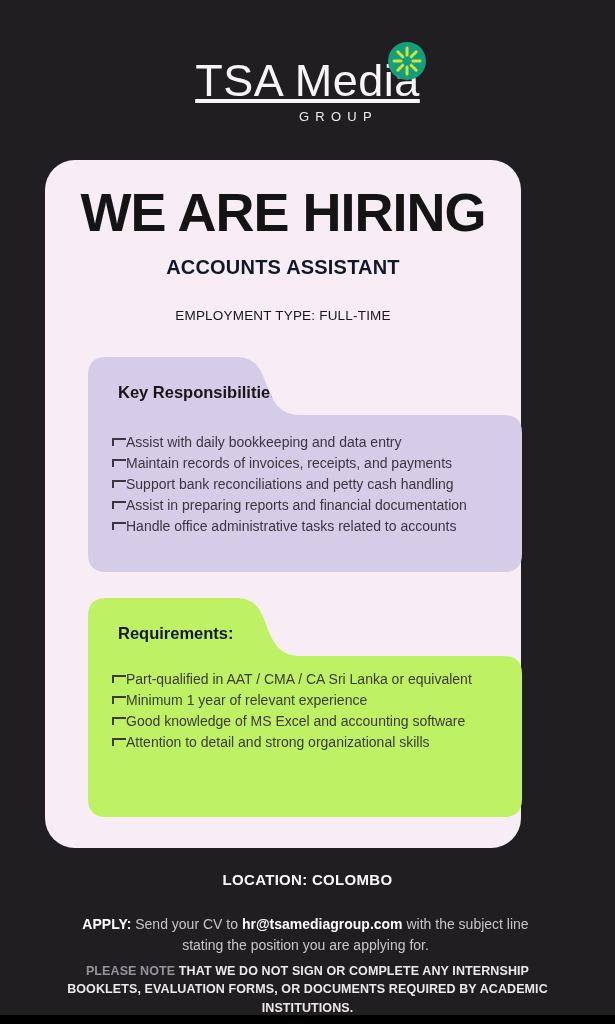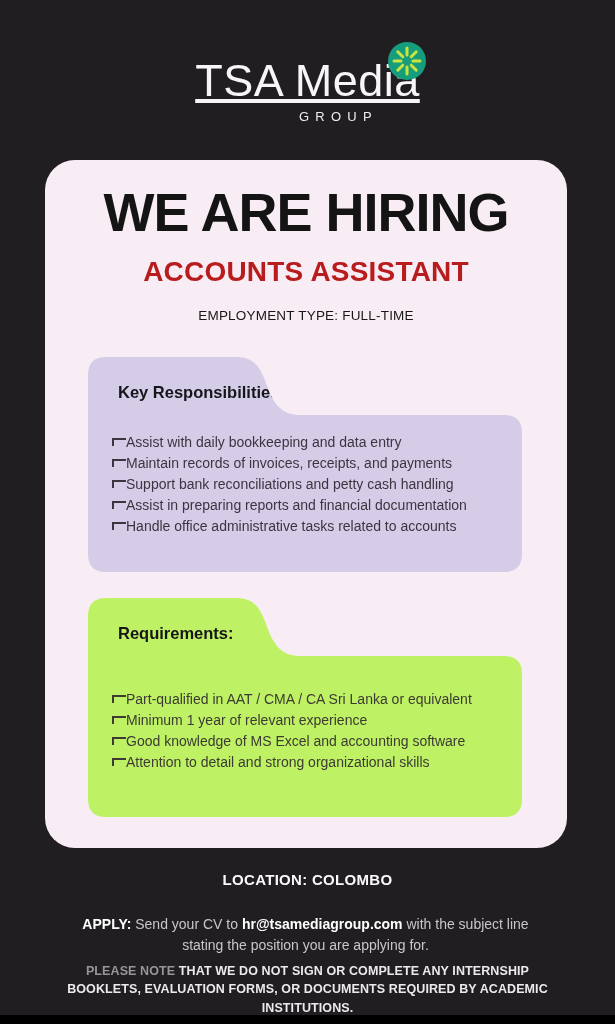--- a/index.html
+++ b/index.html
@@ -16,30 +16,30 @@
   }
   .logo-badge{
     position:absolute;top:-14px;right:-6px;width:38px;height:38px;
   }
   .logo-group{
     font-size:13px;font-weight:400;color:#efecee;letter-spacing:0.48em;
     text-align:right;padding-right:42px;margin-top:3px;
   }
   
   .card{
-    position:absolute;left:45px;top:160px;width:522px;height:688px;
+    position:absolute;left:45px;top:160px;width:476px;height:688px;
     background:#f9edf5;border-radius:30px;
   }
   .hero-title{
     margin:0;position:absolute;top:24px;left:0;right:0;text-align:center;
     font-size:54px;font-weight:700;letter-spacing:-1px;color:#141414;line-height:1.05;
   }
   .hero-role{
     margin:0;position:absolute;top:96px;left:0;right:0;text-align:center;
-    font-size:28px;font-weight:700;letter-spacing:0.2px;color:#b91c1c;
+    font-size:20px;font-weight:700;letter-spacing:0.2px;color:#0f172a;
   }
   .hero-employment{
     position:absolute;top:148px;left:0;right:0;text-align:center;
     font-size:13.5px;font-weight:400;letter-spacing:0.2px;color:#171717;
   }
   
   .folder{position:absolute;left:43px;width:434px;}
   .folder-purple{
     top:197px;height:215px;background:#d5cde7;
     clip-path:path('M 18 0 H 148 C 166 0 172 10 178 26 C 184 43 191 58 212 58 H 416 Q 434 58 434 76 V 197 Q 434 215 416 215 H 18 Q 0 215 0 197 V 18 Q 0 0 18 0 Z');
@@ -48,21 +48,21 @@
     top:438px;height:219px;background:#bef264;
     clip-path:path('M 18 0 H 148 C 166 0 172 10 178 26 C 184 43 191 58 212 58 H 416 Q 434 58 434 76 V 201 Q 434 219 416 219 H 18 Q 0 219 0 201 V 18 Q 0 0 18 0 Z');
   }
   .folder-heading{
     padding:26px 0 0 30px;font-size:16.5px;font-weight:700;color:#17151a;
   }
   .folder ul{
     list-style:none;margin:0;padding:0 18px 0 24px;
   }
   .folder-purple ul{margin-top:30px;}
-  .folder-yellow ul{margin-top:46px;}
+  .folder-yellow ul{margin-top:26px;}
   .folder li{
     display:flex;align-items:flex-start;
     font-size:14px;line-height:21px;color:#3b3540;
   }
   .folder-yellow li{color:#3c3a33;}
   .tick{
     flex:0 0 auto;width:12px;height:6px;margin-top:6px;
     border-top:2px solid #3b3540;border-left:2px solid #3b3540;
   }
   .folder-yellow .tick{border-color:#3c3a33;}

